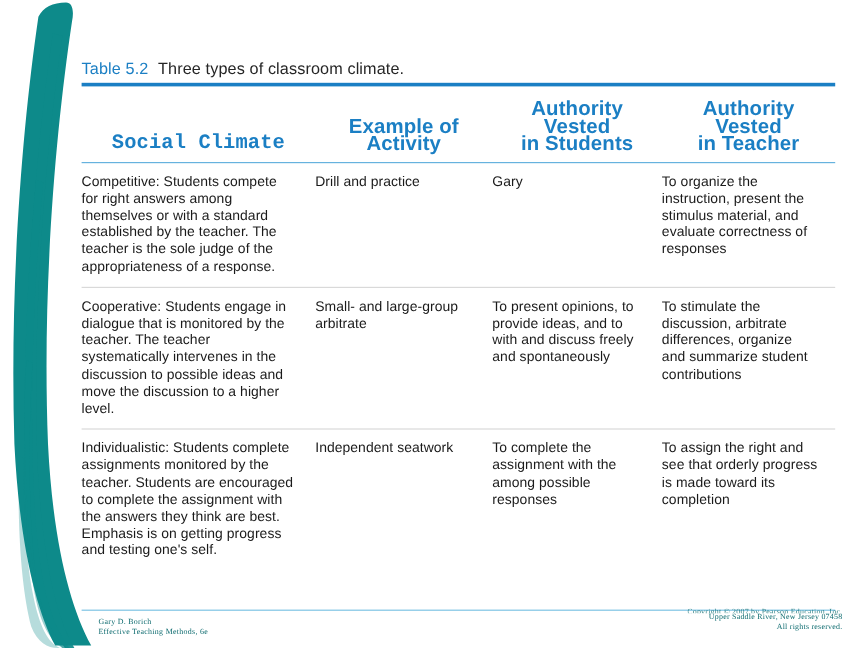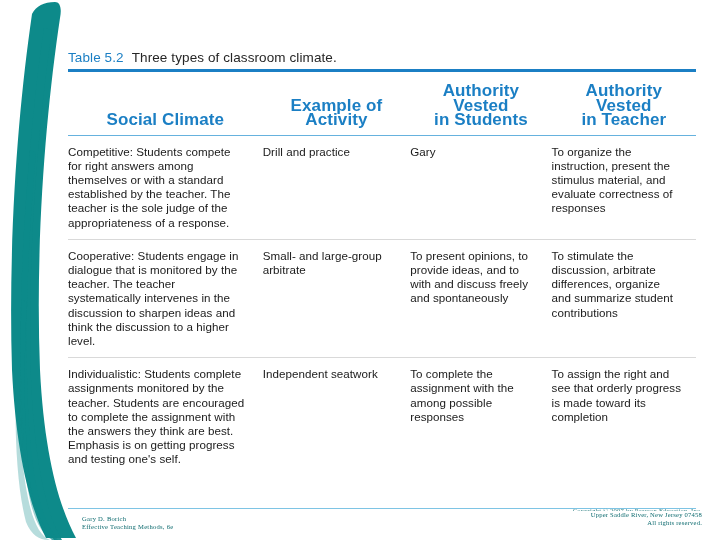--- a/index.html
+++ b/index.html
@@ -89,20 +89,21 @@
     font-size: 17px;
     font-weight: bold;
     line-height: 14.5px;
     text-align: center;
     vertical-align: bottom;
     padding: 12px 8px 7px 8px;
     letter-spacing: 0.1px;
   }
   table.climate th.left-head {
     text-align: center;
+    font-family: Liberation Mono, monospace;
   }
 
   table.climate td {
     vertical-align: top;
     font-size: 11.6px;
     line-height: 14.2px;
     color: #1a1a1a;
     padding: 9px 14px 9px 0;
     letter-spacing: 0.05px;
   }
@@ -231,21 +232,21 @@
           <td>Gary</td>
           <td>To organize the instruction, present the stimulus material, and evaluate correctness of responses</td>
         </tr>
         <tr>
           <td class="sep" colspan="4">
             <div class="rule-row"></div>
           </td>
         </tr>
 
         <tr>
-          <td class="first"><span class="term">Cooperative:</span><span> Students engage in dialogue that is monitored by the teacher. The teacher systematically intervenes in the discussion to sharpen ideas and think the discussion to a higher level.</span></td>
+          <td class="first"><span class="term">Cooperative:</span><span> Students engage in dialogue that is monitored by the teacher. The teacher systematically intervenes in the discussion to possible ideas and move the discussion to a higher level.</span></td>
           <td>Small- and large-group arbitrate</td>
           <td>To present opinions, to provide ideas, and to with and discuss freely and spontaneously</td>
           <td>To stimulate the discussion, arbitrate differences, organize and summarize student contributions</td>
         </tr>
         <tr>
           <td class="sep" colspan="4">
             <div class="rule-row"></div>
           </td>
         </tr>
 

